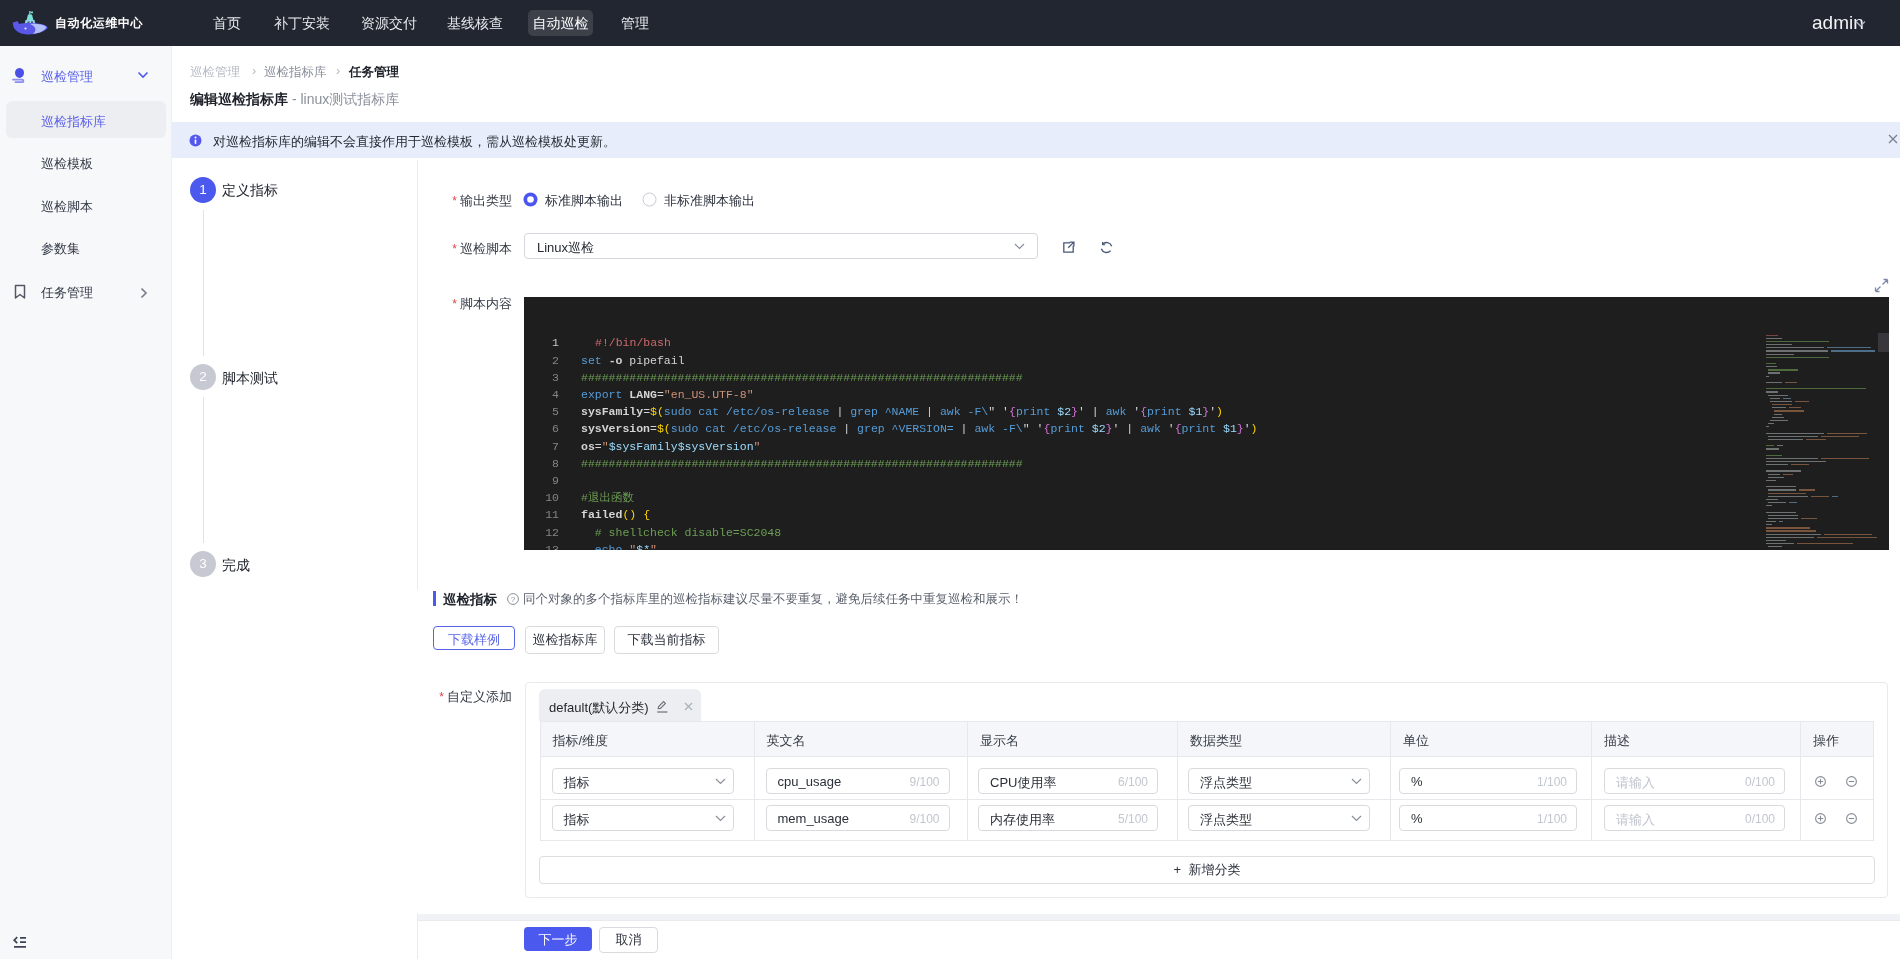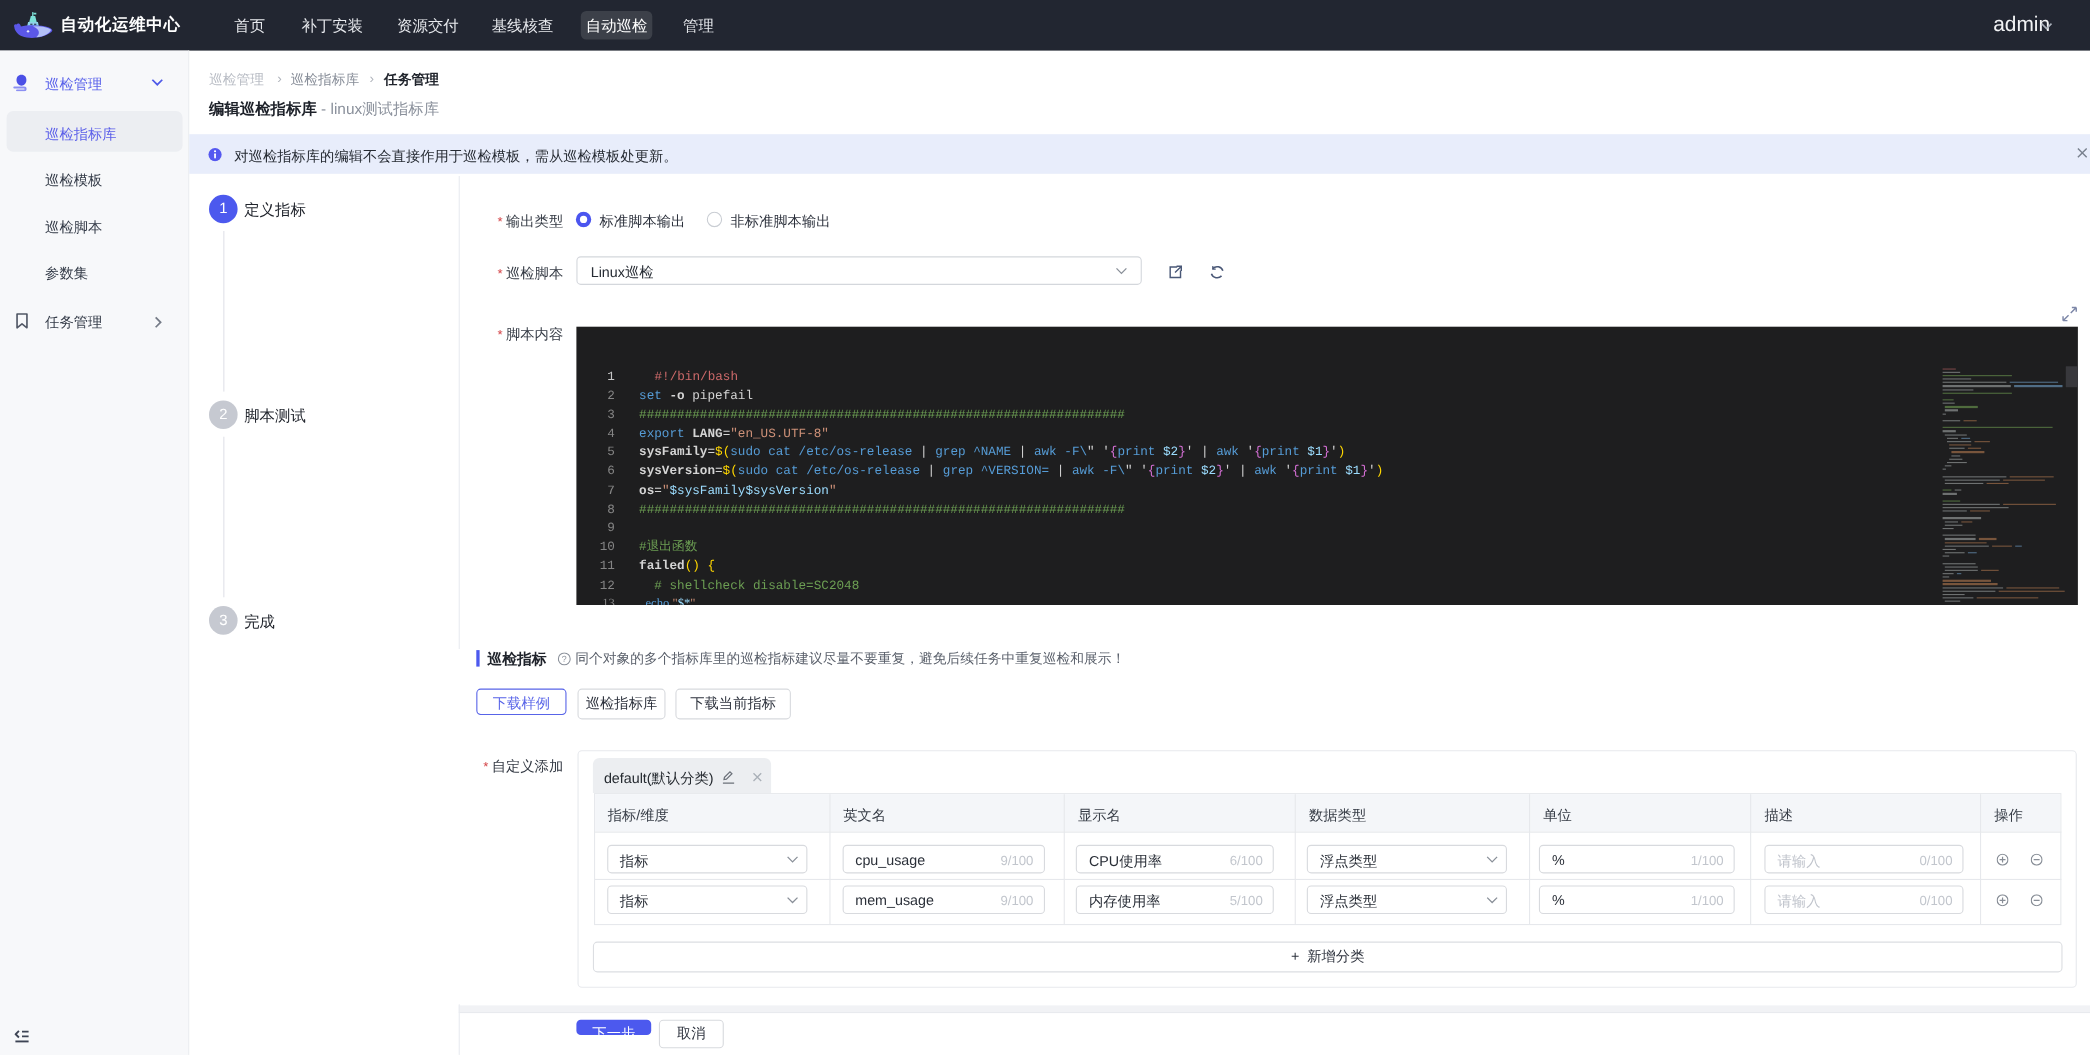--- a/index.html
+++ b/index.html
@@ -2,21 +2,21 @@
 <html><head>
 <meta charset="utf-8">
 <style>
 * { margin:0; padding:0; box-sizing:border-box; }
 html,body { width:1900px; height:959px; overflow:hidden; background:#fff;
   font-family:"Liberation Sans", sans-serif; }
 .abs { position:absolute; }
 
 .topnav { position:absolute; left:0; top:0; width:1900px; height:46px; background:#222631; }
 .brand { position:absolute; left:55px; top:0; height:62px; line-height:46px; color:#fff;
-  font-size:15px; font-weight:bold; letter-spacing:0.6px; }
+  font-size:12px; font-weight:bold; letter-spacing:0.6px; }
 .navitem { position:absolute; top:0; height:46px; line-height:46px; color:#e8eaee; font-size:14px; }
 .navsel { position:absolute; left:528px; top:10px; width:65px; height:26px; background:#3c4049;
   border-radius:5px; color:#fff; font-size:14px; text-align:center; line-height:26px; }
 .adminbox { position:absolute; left:1812px; top:0; height:46px; line-height:46px; color:#f2f3f5; font-size:19px; }
 
 .sidebar { position:absolute; left:0; top:46px; width:172px; height:913px; background:#f7f8fa;
   border-right:1px solid #eceef1; }
 .side-parent { position:absolute; left:41px; font-size:13px; color:#5a62ea; }
 .side-item { position:absolute; left:41px; font-size:13px; color:#333a47; }
 .side-sel { position:absolute; left:6px; width:160px; height:37px; background:#eceef2; border-radius:6px; }
@@ -188,21 +188,21 @@
     <div class="cl" style="top:35.8px;"><span class="ln">3</span><span class="ct"><c1>################################################################</c1></span></div>
     <div class="cl" style="top:53px;"><span class="ln">4</span><span class="ct"><k1>export</k1> <b>LANG</b>=<s1>"en_US.UTF-8"</s1></span></div>
     <div class="cl" style="top:70.2px;"><span class="ln">5</span><span class="ct"><b>sysFamily</b>=<g1>$(</g1><k1>sudo cat /etc/os-release</k1> | <k1>grep ^NAME</k1> | <k1>awk -F\</k1>" '<p1>{</p1><k1>print</k1> <v1>$2</v1><p1>}</p1>' | <k1>awk</k1> '<p1>{</p1><k1>print</k1> <v1>$1</v1><p1>}</p1>'<g1>)</g1></span></div>
     <div class="cl" style="top:87.4px;"><span class="ln">6</span><span class="ct"><b>sysVersion</b>=<g1>$(</g1><k1>sudo cat /etc/os-release</k1> | <k1>grep ^VERSION=</k1> | <k1>awk -F\</k1>" '<p1>{</p1><k1>print</k1> <v1>$2</v1><p1>}</p1>' | <k1>awk</k1> '<p1>{</p1><k1>print</k1> <v1>$1</v1><p1>}</p1>'<g1>)</g1></span></div>
     <div class="cl" style="top:104.6px;"><span class="ln">7</span><span class="ct"><b>os</b>=<s1>"</s1><v1>$sysFamily$sysVersion</v1><s1>"</s1></span></div>
     <div class="cl" style="top:121.8px;"><span class="ln">8</span><span class="ct"><c1>################################################################</c1></span></div>
     <div class="cl" style="top:139px;"><span class="ln">9</span></div>
     <div class="cl" style="top:156.2px;"><span class="ln">10</span><span class="ct"><c1>#退出函数</c1></span></div>
     <div class="cl" style="top:173.4px;"><span class="ln">11</span><span class="ct"><b>failed</b><g1>()</g1> <g1>{</g1></span></div>
     <div class="cl" style="top:190.6px;"><span class="ln">12</span><span class="ct"><c1>  # shellcheck disable=SC2048</c1></span></div>
-    <div class="cl" style="top:207.8px;font-family:Liberation Serif, serif;"><span class="ln">13</span><span class="ct">  <k1>echo</k1> <s1>"</s1><v1>$*</v1><s1>"</s1></span></div>
+    <div class="cl" style="top:207.8px;"><span class="ln">13</span><span class="ct">  <k1>echo</k1> <s1>"</s1><v1>$*</v1><s1>"</s1></span></div>
   </div>
 
 <div id="minimap">
 <div class="mml" style="left:1242px;top:37.5px;width:12px;background:#b05f5f;opacity:0.62;"></div>
 <div class="mml" style="left:1242px;top:40.7px;width:16px;background:#a0a5a5;opacity:0.62;"></div>
 <div class="mml" style="left:1242px;top:43.8px;width:63px;background:#6d9b50;opacity:0.62;"></div>
 <div class="mml" style="left:1242px;top:47.0px;width:26px;background:#a0a5a5;opacity:0.62;"></div>
 <div class="mml" style="left:1242px;top:50.1px;width:58px;background:#a0a5a5;opacity:0.62;"></div>
 <div class="mml" style="left:1303px;top:50.1px;width:44px;background:#6f9ec7;opacity:0.62;"></div>
 <div class="mml" style="left:1242px;top:53.3px;width:62px;background:#a0a5a5;opacity:0.62;"></div>
@@ -386,14 +386,14 @@
 <svg class="abs" style="left:1845.5px;top:813px;" width="11" height="11" viewBox="0 0 11 11">
     <circle cx="5.5" cy="5.5" r="4.9" fill="none" stroke="#878d96" stroke-width="1.1"></circle>
     <path d="M2.8 5.5 L8.2 5.5" stroke="#878d96" stroke-width="1.1"></path>
   </svg>
 
 <div class="btn" style="left:539px;top:856px;width:1336px;height:28px;line-height:26px;border-color:#dcdee2;">+&nbsp; 新增分类</div>
 
 <div class="abs" style="left:417px;top:914px;width:1483px;height:6px;background:#f1f2f5;"></div>
 <div class="abs" style="left:417px;top:920px;width:1483px;height:1px;background:#e8eaee;"></div>
 <div class="abs" style="left:417px;top:913px;width:1px;height:46px;background:#e9ebf0;"></div>
-<div class="abs" style="left:524px;top:927px;width:68px;height:14px;background:#4c59ee;border-radius:4px;color:#fff;font-size:13px;text-align:center;line-height:26px;">下一步</div>
+<div class="abs" style="left:524px;top:927px;width:68px;height:24px;background:#4c59ee;border-radius:4px;color:#fff;font-size:13px;text-align:center;line-height:26px;">下一步</div>
 <div class="btn" style="left:599px;top:927px;width:59px;height:26px;line-height:24px;text-align:center;">取消</div>
 
 </body></html>

